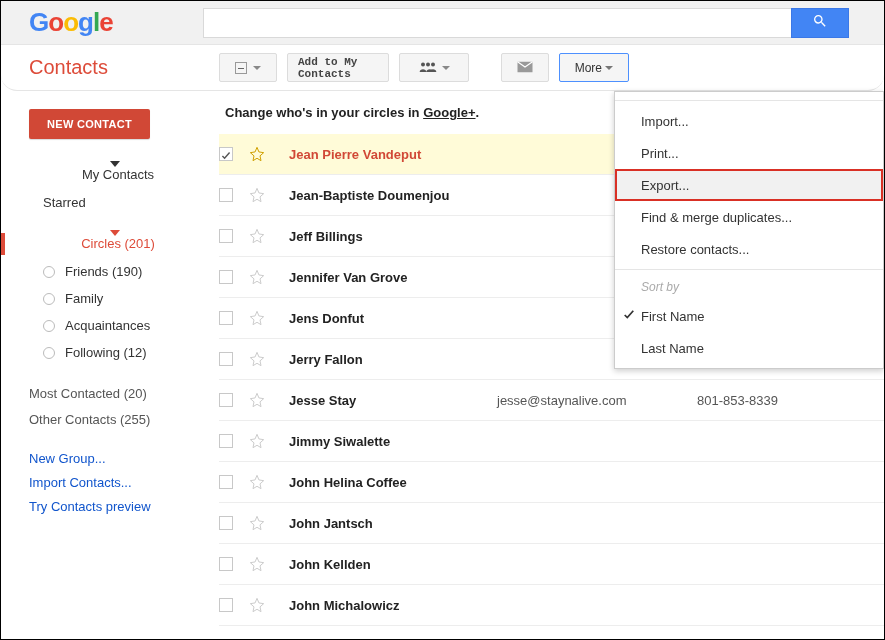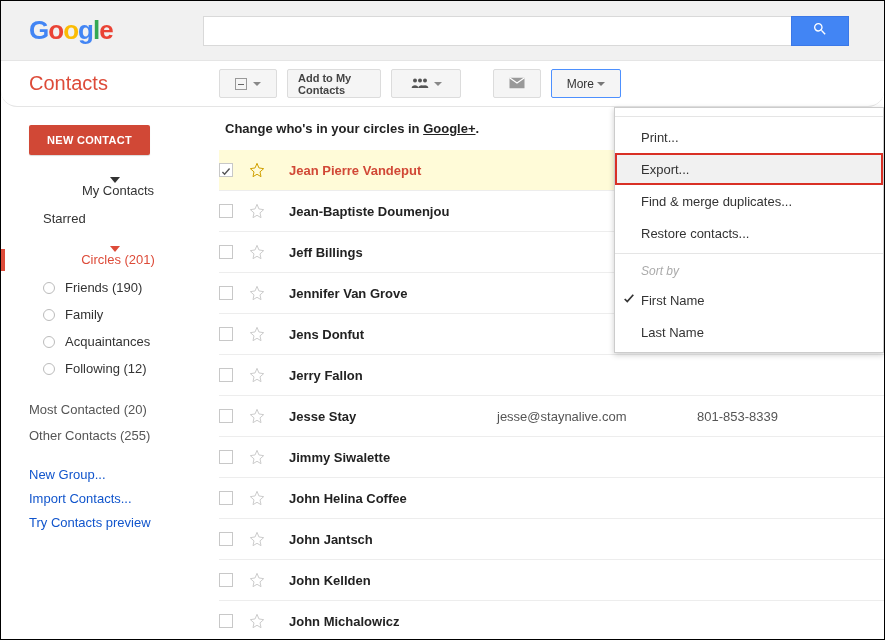--- a/index.html
+++ b/index.html
@@ -1,33 +1,33 @@
 <!DOCTYPE html>
 <html><head>
 <meta charset="utf-8">
 <style>
   * { box-sizing: border-box; margin: 0; padding: 0; }
   body { font-family: Arial, sans-serif; font-size: 13px; color: #222; width: 885px; height: 640px; border: 1px solid #000; overflow: hidden; background: #fff; position: relative; }
 
   
-  .header { height: 60px; background: #f1f1f1; border-bottom: 1px solid #e5e5e5; display: flex; align-items: center; padding: 0 0 0 28px; }
+  .header { height: 44px; background: #f1f1f1; border-bottom: 1px solid #e5e5e5; display: flex; align-items: center; padding: 0 0 0 28px; }
   .logo { font-size: 26px; font-weight: bold; letter-spacing: -1px; margin-right: 90px; }
   .logo span:nth-child(1){color:#4285F4}.logo span:nth-child(2){color:#EA4335}.logo span:nth-child(3){color:#FBBC05}.logo span:nth-child(4){color:#4285F4}.logo span:nth-child(5){color:#34A853}.logo span:nth-child(6){color:#EA4335}
   .searchbox { display:flex; align-items:stretch; height: 30px; }
   .searchbox input { width: 588px; height: 30px; border: 1px solid #d9d9d9; border-right: none; padding: 0 8px; font-size: 14px; outline: none; }
   .searchbtn { width: 58px; background: #4285F4; border: 1px solid #3b78e7; display:flex; align-items:center; justify-content:center; cursor:pointer; }
   .searchbtn svg { width:16px; height:16px; fill:#fff; }
 
   
   .toolbar-row { height: 46px; border-bottom: 1px solid #e5e5e5; display:flex; align-items:center; position: relative; border-radius: 16px; }
   .app-title { width: 218px; padding-left: 28px; color:#dd4b39; font-size: 20px; }
   .tb-buttons { display:flex; gap:10px; align-items:center; padding-left: 0px; }
   .tb-btn { height:29px; border:1px solid #dcdcdc; background:#f5f5f5; border-radius:2px; display:inline-flex; align-items:center; justify-content:center; cursor:pointer; padding: 0 10px; font-size:11px; color:#444; font-weight:bold; position:relative; }
   .tb-btn.select { width:58px; }
-  .tb-btn.addto { width:94px; }
+  .tb-btn.addto { width:102px;font-family:Liberation Mono, monospace; }
   .tb-btn.groups { width:70px; }
   .tb-btn.mail { width:48px; margin-left: 22px;}
   .tb-btn.more { width:70px; border-color:#4d90fe; color:#333; font-weight:normal; font-size:12px; margin-left: 0px;}
   .mini-check { width:12px; height:12px; border:1px solid #999; display:inline-block; position:relative; margin-right:6px;}
   .mini-check::after{content:"";position:absolute;top:5px;left:2px;right:2px;border-top:1px solid #666;}
   .caret-down { width:0;height:0;border-left:4px solid transparent;border-right:4px solid transparent;border-top:4px solid #888; display:inline-block;}
   .groups-icon svg{width:20px;height:12px;fill:#555;}
   .mail-icon svg{width:18px;height:14px;fill:#888;}
 
   
@@ -286,20 +286,21 @@
               <path d="M12 2l2.9 6.9L22 10l-5.5 4.8L18 22l-6-3.6L6 22l1.5-7.2L2 10l7.1-1.1z"></path>
             </svg></span>
           <span class="name">John Michalowicz</span>
           <span class="email"></span>
           <span class="phone"></span>
         </div>
       </div>
 
     <div class="menu">
       <div class="menu-sep"></div>
+      <div class="menu-item">Import...</div>
       <div class="menu-item">Print...</div>
       <div class="menu-item export">Export...</div>
       <div class="menu-item">Find &amp; merge duplicates...</div>
       <div class="menu-item">Restore contacts...</div>
       <div class="menu-sep"></div>
       <div class="menu-label">Sort by</div>
       <div class="menu-item">
         <span class="check"><svg viewBox="0 0 14 14">
               <path d="M2 7l3 3 7-8"></path>
             </svg></span>

